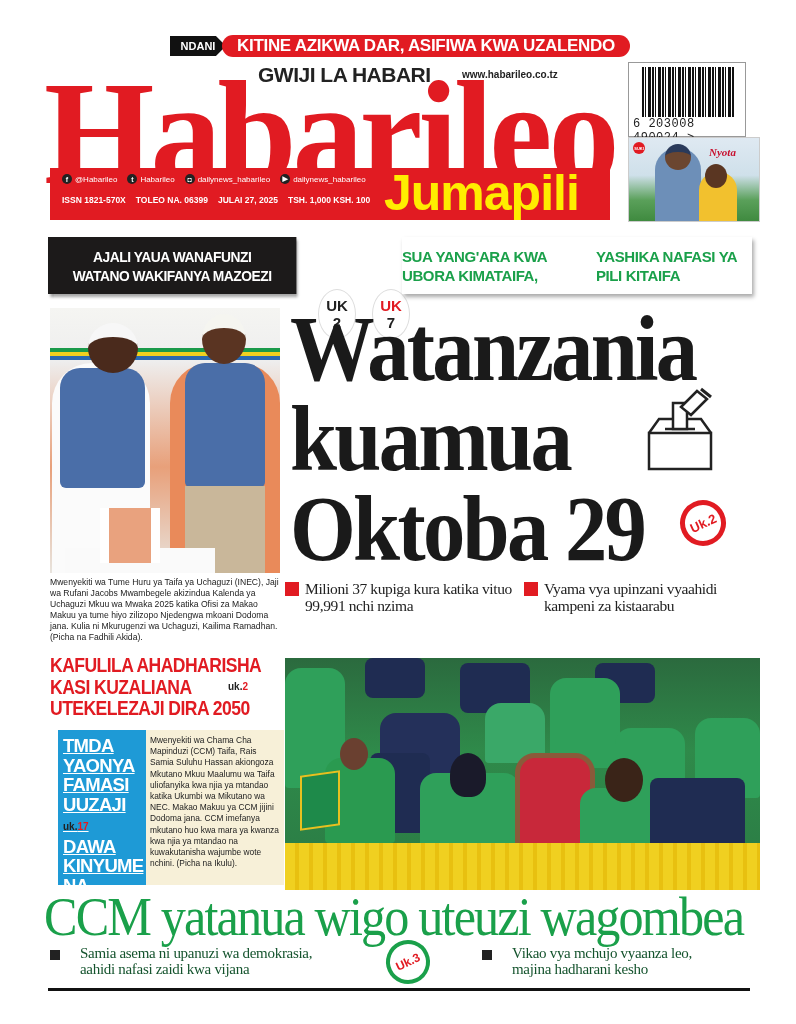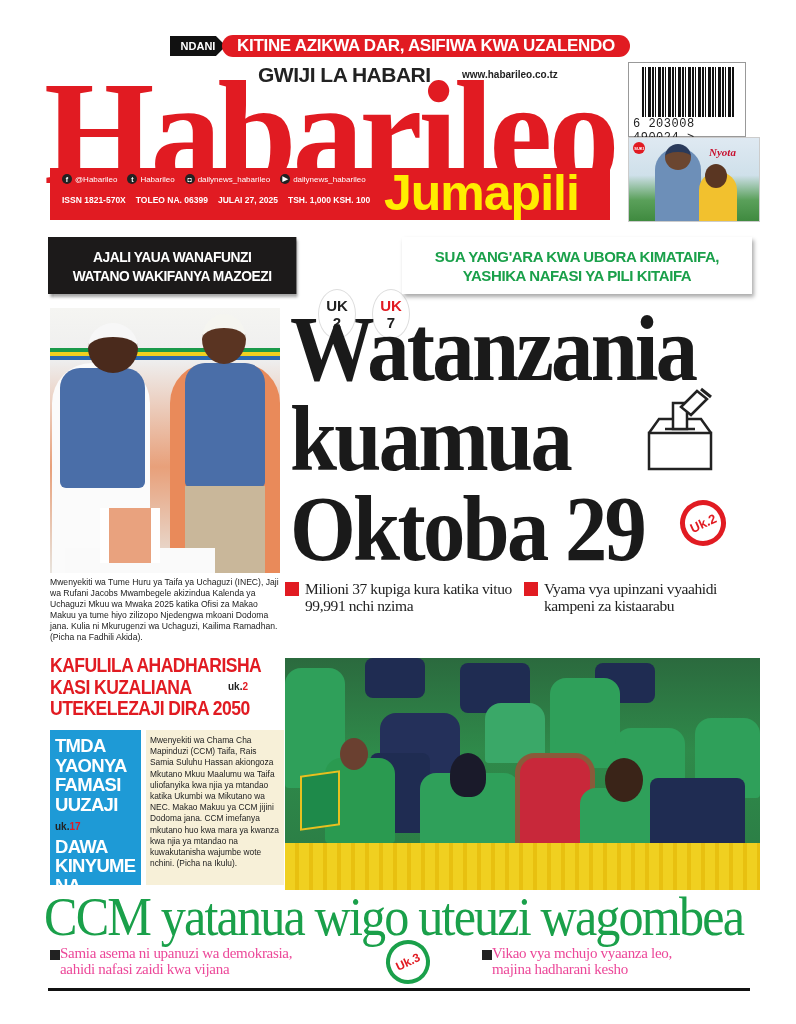--- a/index.html
+++ b/index.html
@@ -31,21 +31,21 @@
   .promo-kid { position:absolute; left: 70px; top: 34px; width: 38px; height: 52px; background: #f2c12e; border-radius: 18px 18px 0 0; }
   .promo-kidhead { position:absolute; left: 76px; top: 26px; width: 22px; height: 24px; background:#5a3622; border-radius: 50%; }
   .promo-dot { position:absolute; left: 4px; top: 4px; width: 12px; height: 12px; border-radius:50%; background:#e11b22; color:#fff; font: bold 4px "Liberation Sans", sans-serif; display:flex; align-items:center; justify-content:center; }
   .promo-brand { position:absolute; left: 80px; top: 8px; font: italic bold 11px "Liberation Serif", serif; color:#c8102e; }
 
   
   .teaser-left { left: 48px; top: 237px; width: 270px; height: 57px; background: #1c1a1a; color:#fff; font: bold 15px "Liberation Sans", sans-serif; line-height: 19px; display:flex; flex-direction:column; align-items:center; justify-content:center; letter-spacing: -0.5px; transform: scaleX(0.92); transform-origin: left center; box-shadow: 2px 3px 3px #999; }
   .uk-circle { width: 38px; height: 50px; border-radius: 50%; background:#fff; font: bold 15px "Liberation Sans", sans-serif; line-height: 17px; display:flex; flex-direction:column; align-items:center; justify-content:center; border: 1px solid #ddd; margin-top: 48px; }
   .uk-left { left: 318px; top: 241px; color:#222; }
   .uk-right { left: 372px; top: 241px; color:#222; }
-  .teaser-right { left: 402px; top: 237px; width: 350px; height: 57px; background:#fff; color:#1aa04a; font: bold 15px "Liberation Sans", sans-serif; line-height: 19px; display:flex; flex-direction:column; align-items:center; justify-content:center; letter-spacing: -0.4px; box-shadow: 2px 3px 4px #aaa; }
+  .teaser-right { left: 402px; top: 237px; width: 350px; height: 57px; background:#fff; color:#1aa04a; font: bold 15px "Liberation Sans", sans-serif; line-height: 19px; display:flex; flex-direction:row; align-items:center; justify-content:center; letter-spacing: -0.4px; box-shadow: 2px 3px 4px #aaa; }
 
   
   .lead-photo { left: 50px; top: 308px; width: 230px; height: 265px; background: linear-gradient(180deg, #f5f5f2 0%, #eee 20%, #e8a07a 60%, #e8e4de 100%); overflow:hidden; }
   .stripe { position:absolute; left:0; width:100%; height: 4px; }
   .person1 { position:absolute; left: 2px; top: 55px; width: 98px; height: 210px; background:#fbfbfb; border-radius: 40px 40px 0 0; }
   .vest1 { position:absolute; left: 10px; top: 60px; width: 85px; height: 120px; background:#4a6ea8; border-radius: 20px 20px 6px 6px; }
   .head1 { position:absolute; left: 38px; top: 15px; width: 50px; height: 50px; background:#4a2a1c; border-radius:50%; border-top: 14px solid #f7f7f7; }
   .person2 { position:absolute; left: 120px; top: 55px; width: 110px; height: 210px; background:#e98a5a; border-radius: 40px 40px 0 0; }
   .vest2 { position:absolute; left: 135px; top: 55px; width: 80px; height: 125px; background:#4a6ea8; border-radius: 20px 20px 6px 6px; }
   .pants2 { position:absolute; left: 135px; top: 178px; width: 80px; height: 90px; background:#c9b79a; }
@@ -63,36 +63,36 @@
   .bullets { left: 285px; top: 580px; width: 470px; display:flex; gap: 8px; }
   .bullet { flex: 1; display:flex; gap: 6px; font: 15.5px "Liberation Serif", serif; line-height: 17px; color:#222; letter-spacing: -0.4px; }
   .bullet-sq { width: 14px; height: 14px; background:#e11b22; flex-shrink:0; margin-top: 2px; }
 
   
   .kafulila { left: 50px; top: 655px; font: bold 19.5px "Liberation Sans", sans-serif; line-height: 21.5px; color: #e11b22; letter-spacing: -0.6px; transform: scaleX(0.9); transform-origin: left top; }
   .kaf-uk { left: 228px; top: 681px; font: bold 10px "Liberation Sans", sans-serif; color:#222; }
   .kaf-uk span { color:#e11b22; }
 
   
-  .tmda { left: 50px; top: 730px; width: 91px; height: 155px; background:#1e9ad6; color:#fff; font: bold 18.5px "Liberation Sans", sans-serif; line-height: 19.5px; padding: 6px 5px; letter-spacing: -0.7px; }
+  .tmda { left: 58px; top: 730px; width: 91px; height: 155px; background:#1e9ad6; color:#fff; font: bold 18.5px "Liberation Sans", sans-serif; line-height: 19.5px; padding: 6px 5px; letter-spacing: -0.7px; text-decoration: underline; }
   .tmda-uk { font-size: 10px; color:#222; letter-spacing: 0; }
   .tmda-uk span { color:#e11b22; }
   .ccm-caption { left: 146px; top: 730px; width: 138px; height: 155px; background:#f7f0d8; font: 8.4px "Liberation Sans", sans-serif; line-height: 11.2px; color:#222; padding: 5px 4px; }
 
   
   .ccm-photo { left: 285px; top: 658px; width: 475px; height: 232px; background: linear-gradient(180deg, #2b6a3e 0%, #2f8a4a 40%, #2a7a44 100%); overflow:hidden; }
   .chair { position:absolute; background:#1f2c52; border-radius: 8px; }
   .crowd { position:absolute; background:#2fa05a; border-radius: 16px 16px 4px 4px; }
   .face { position:absolute; background:#4a2a1a; border-radius: 50%; }
   .flag { position:absolute; left: 15px; top: 115px; width: 40px; height: 55px; background:#1e8a4a; border: 2px solid #e8c020; transform: skewY(-8deg); }
   .desk { position:absolute; left: 0; top: 185px; width: 475px; height: 47px; background: repeating-linear-gradient(90deg, #f0d020 0 10px, #e8c010 10px 14px); }
 
   
   .ccm-headline { left: 44px; top: 888px; font-family: "Liberation Serif", serif; font-size: 54px; line-height: 58px; color:#1aa04a; letter-spacing: -2px; transform: scaleX(0.93); transform-origin: left top; white-space: nowrap; }
-  .bottom-bullet { display:flex; font: 15px "Liberation Serif", serif; line-height: 16px; color:#ec4899; letter-spacing: -0.3px; }
+  .bottom-bullet { display:flex; gap: 20px; font: 15px "Liberation Serif", serif; line-height: 16px; color:#14532d; letter-spacing: -0.3px; }
   .bb-sq { width: 10px; height: 10px; background:#222; margin-top: 5px; flex-shrink:0; }
   .bb-left { left: 50px; top: 945px; }
   .bb-right { left: 482px; top: 945px; }
   .uk3-badge { left: 386px; top: 940px; width: 44px; height: 44px; border-radius:50%; border: 4px solid #1aa04a; background:#fff; color:#e11b22; font: bold 12px "Liberation Sans", sans-serif; display:flex; align-items:center; justify-content:center; transform: rotate(-25deg); }
   .bottom-rule { left: 48px; top: 988px; width: 702px; height: 3px; background:#111; }
 </style>
 </head>
 <body>
 
 <div class="abs ndani-tag">NDANI</div>

